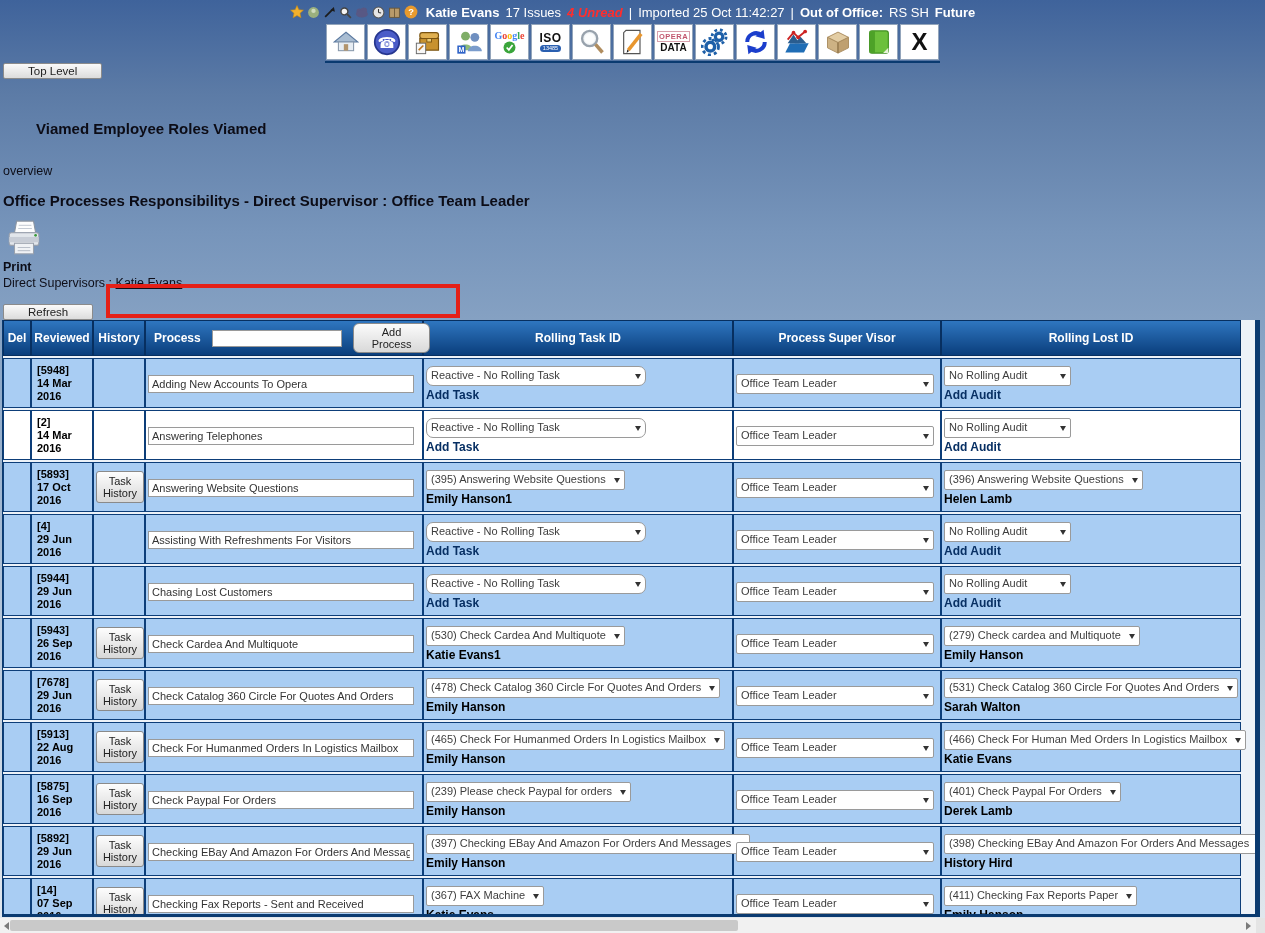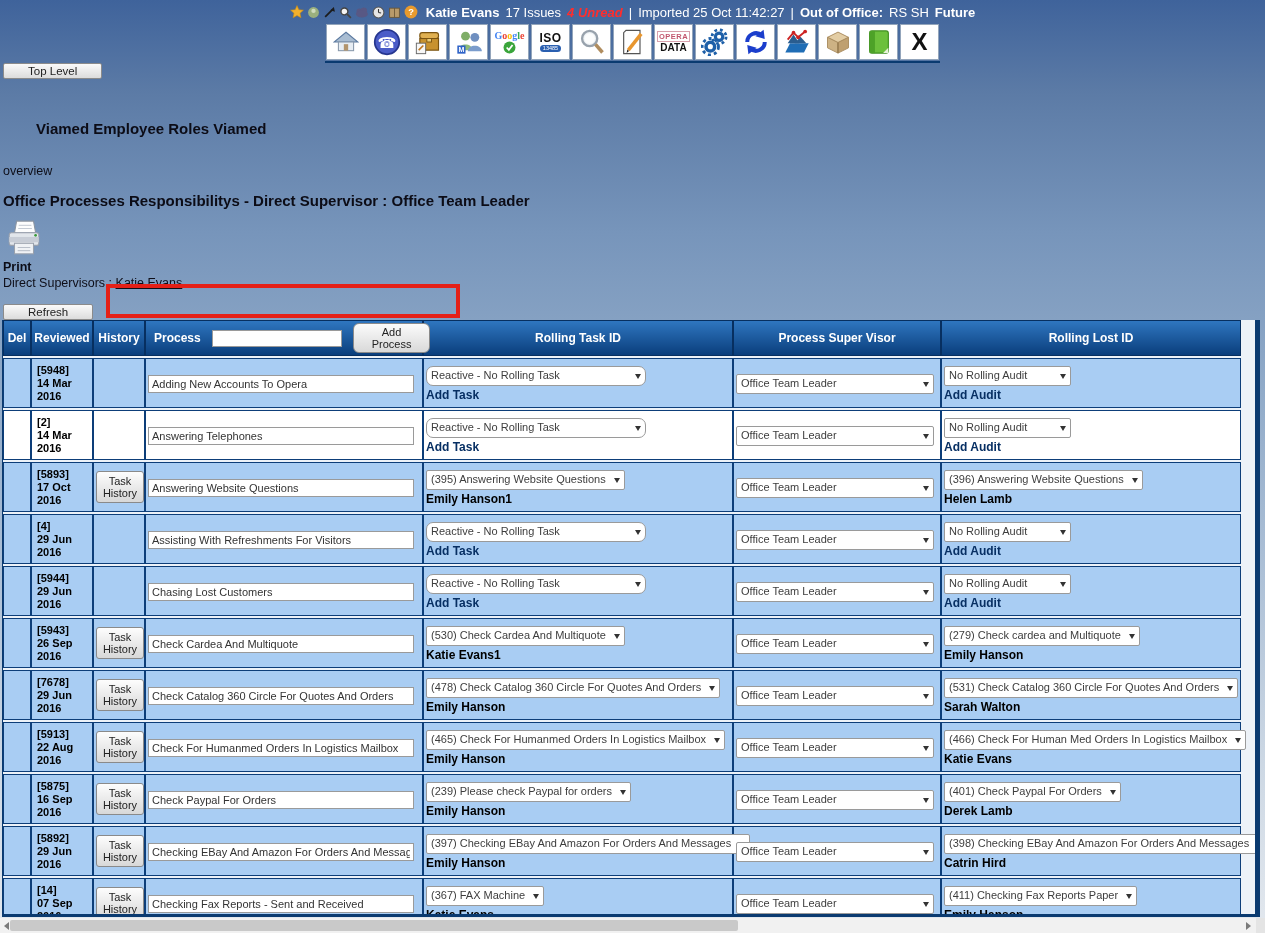--- a/index.html
+++ b/index.html
@@ -411,21 +411,21 @@
             <td class="c-rev">
               <div class="rid">[5892]</div>
               <div class="rdate">29 Jun 2016</div>
             </td>
             <td class="c-his">
               <button class="hbtn">Task History</button>
             </td>
             <td class="c-pro"><input class="pin" value="Checking EBay And Amazon For Orders And Messages" style=""></td>
             <td class="c-task"><div class="fsel"><span class="ft">(397) Checking EBay And Amazon For Orders And Messages</span><span class="tri"></span></div><div class="pname tn">Emily Hanson</div></td>
             <td class="c-sup"><div class="fsel wsup"><span class="ft">Office Team Leader</span><span class="tri"></span></div></td>
-            <td class="c-aud"><div class="fsel"><span class="ft">(398) Checking EBay And Amazon For Orders And Messages</span><span class="tri"></span></div><div class="pname an">Catrin Hird</div></td>
+            <td class="c-aud"><div class="fsel"><span class="ft">(398) Checking EBay And Amazon For Orders And Messages</span><span class="tri"></span></div><div class="pname an">History Hird</div></td>
           </tr>
           <tr class="rb">
             <td class="c-del"></td>
             <td class="c-rev">
               <div class="rid">[14]</div>
               <div class="rdate">07 Sep 2016</div>
             </td>
             <td class="c-his">
               <button class="hbtn">Task History</button>
             </td>

